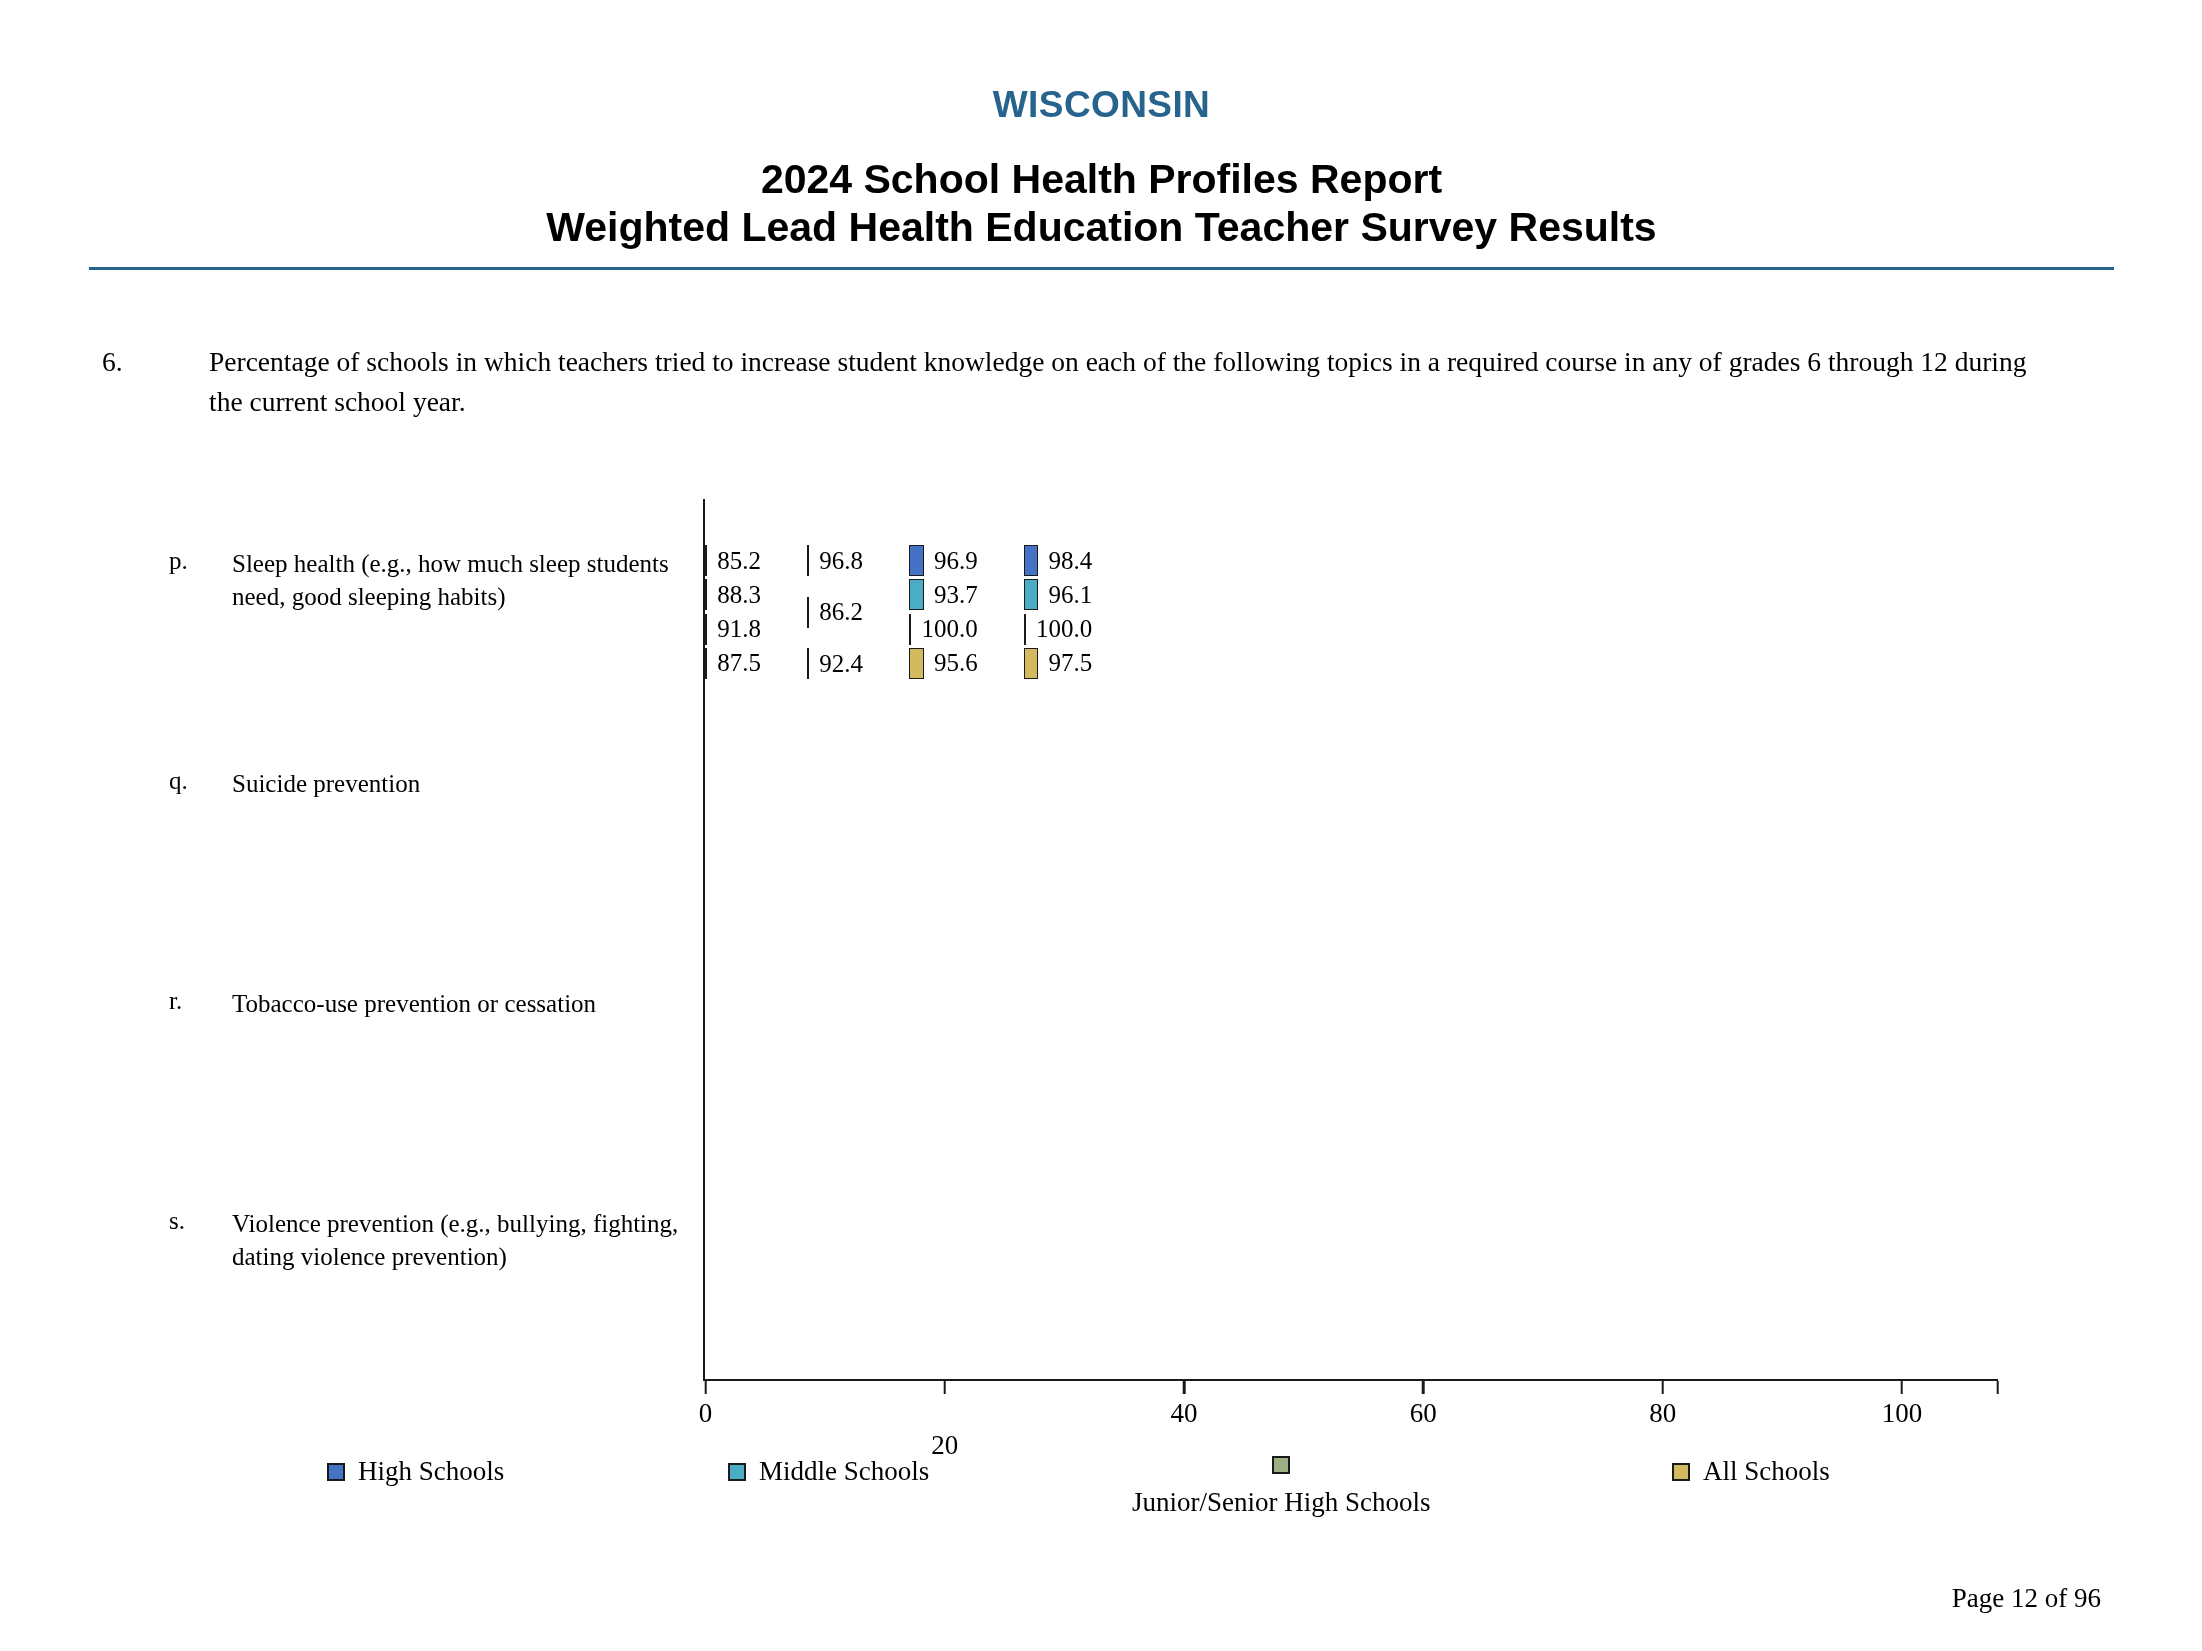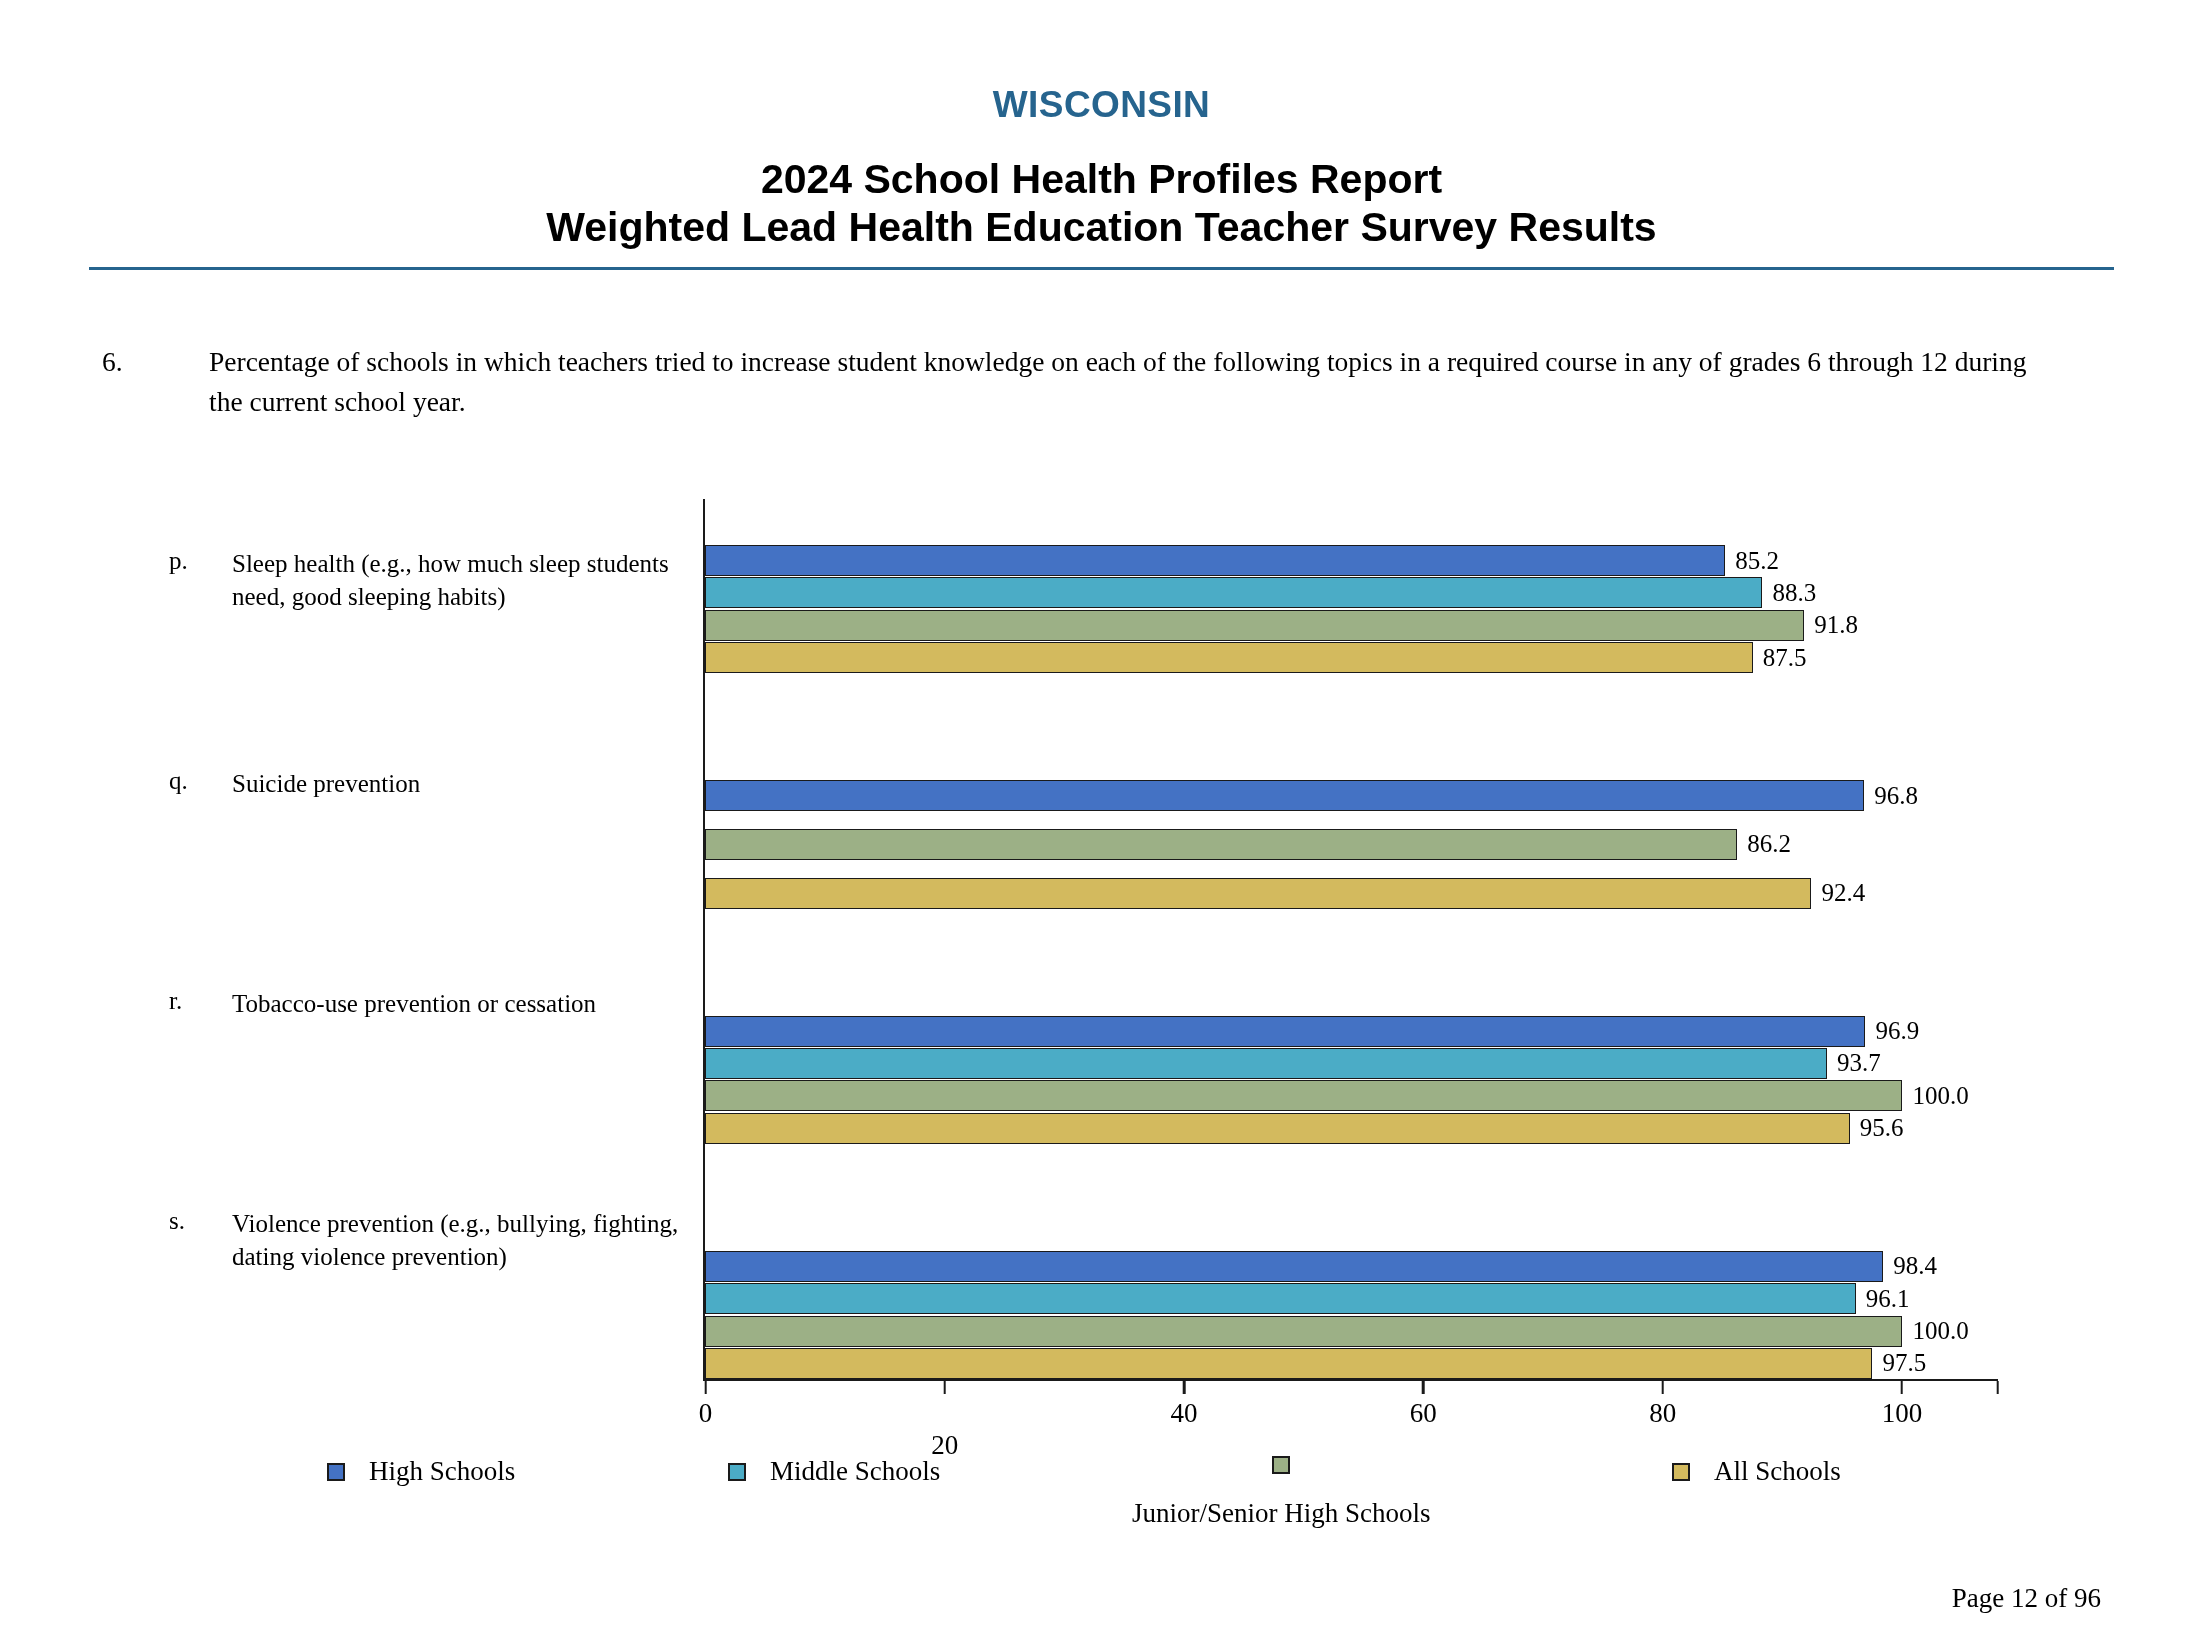--- a/index.html
+++ b/index.html
@@ -41,38 +41,38 @@
     display:flex; flex-direction:column; gap:86px;
   }
   .cat { height:134px; display:flex; align-items:flex-start; padding-top:1.7px; }
   .cat-letter { flex:none; width:63px; font-size:25px; }
   .cat-text { width:447px; font-size:25px; line-height:1.35; }
   .plot-wrap { position:relative; width:1295px; }
   .plot {
     width:1295px; height:882px;
     border-left:2.6px solid #1a1a1a; border-bottom:2.6px solid #1a1a1a;
     padding-top:46px;
-    display:flex; flex-direction:column; gap:107px;
+    display:flex; gap:46px;
   }
   .group { height:134px; display:flex; flex-direction:column; justify-content:space-between; }
   .bar-row { display:flex; align-items:center; height:31px; }
   .bar { height:31px; border:1.7px solid #1a1a1a; }
   .bar-value { margin-left:10.3px; font-size:25px; white-space:nowrap; }
   .xaxis { position:absolute; left:2.6px; top:882px; width:1292px; height:60px; }
   .tickmark {
     position:absolute; top:0; width:2.6px; height:13px; background:#1a1a1a;
     transform:translateX(-50%);
   }
   .ticklabel {
     position:absolute; top:17px; transform:translateX(-50%);
     font-size:27px;
   }
   
   .legend { position:absolute; top:1456px; left:0; width:2203px; height:43px; }
-  .legend-item { position:absolute; display:flex; align-items:center; gap:24px; }
+  .legend-item { position:absolute; display:flex; align-items:center; gap:13px; }
   .legend-item:nth-child(1){ left:327px; }
   .legend-item:nth-child(2){ left:728px; }
   .legend-item:nth-child(3){ left:1132px;flex-direction:column; }
   .legend-item:nth-child(4){ left:1672px; }
   .legend-marker { width:18px; height:18px; border:2.6px solid #1a1a1a; flex:none; }
   .legend-label { font-size:27px; white-space:nowrap; }
   
   .footer { position:absolute; top:1583px; right:102px; font-size:27px; }
 </style>
 </head>

